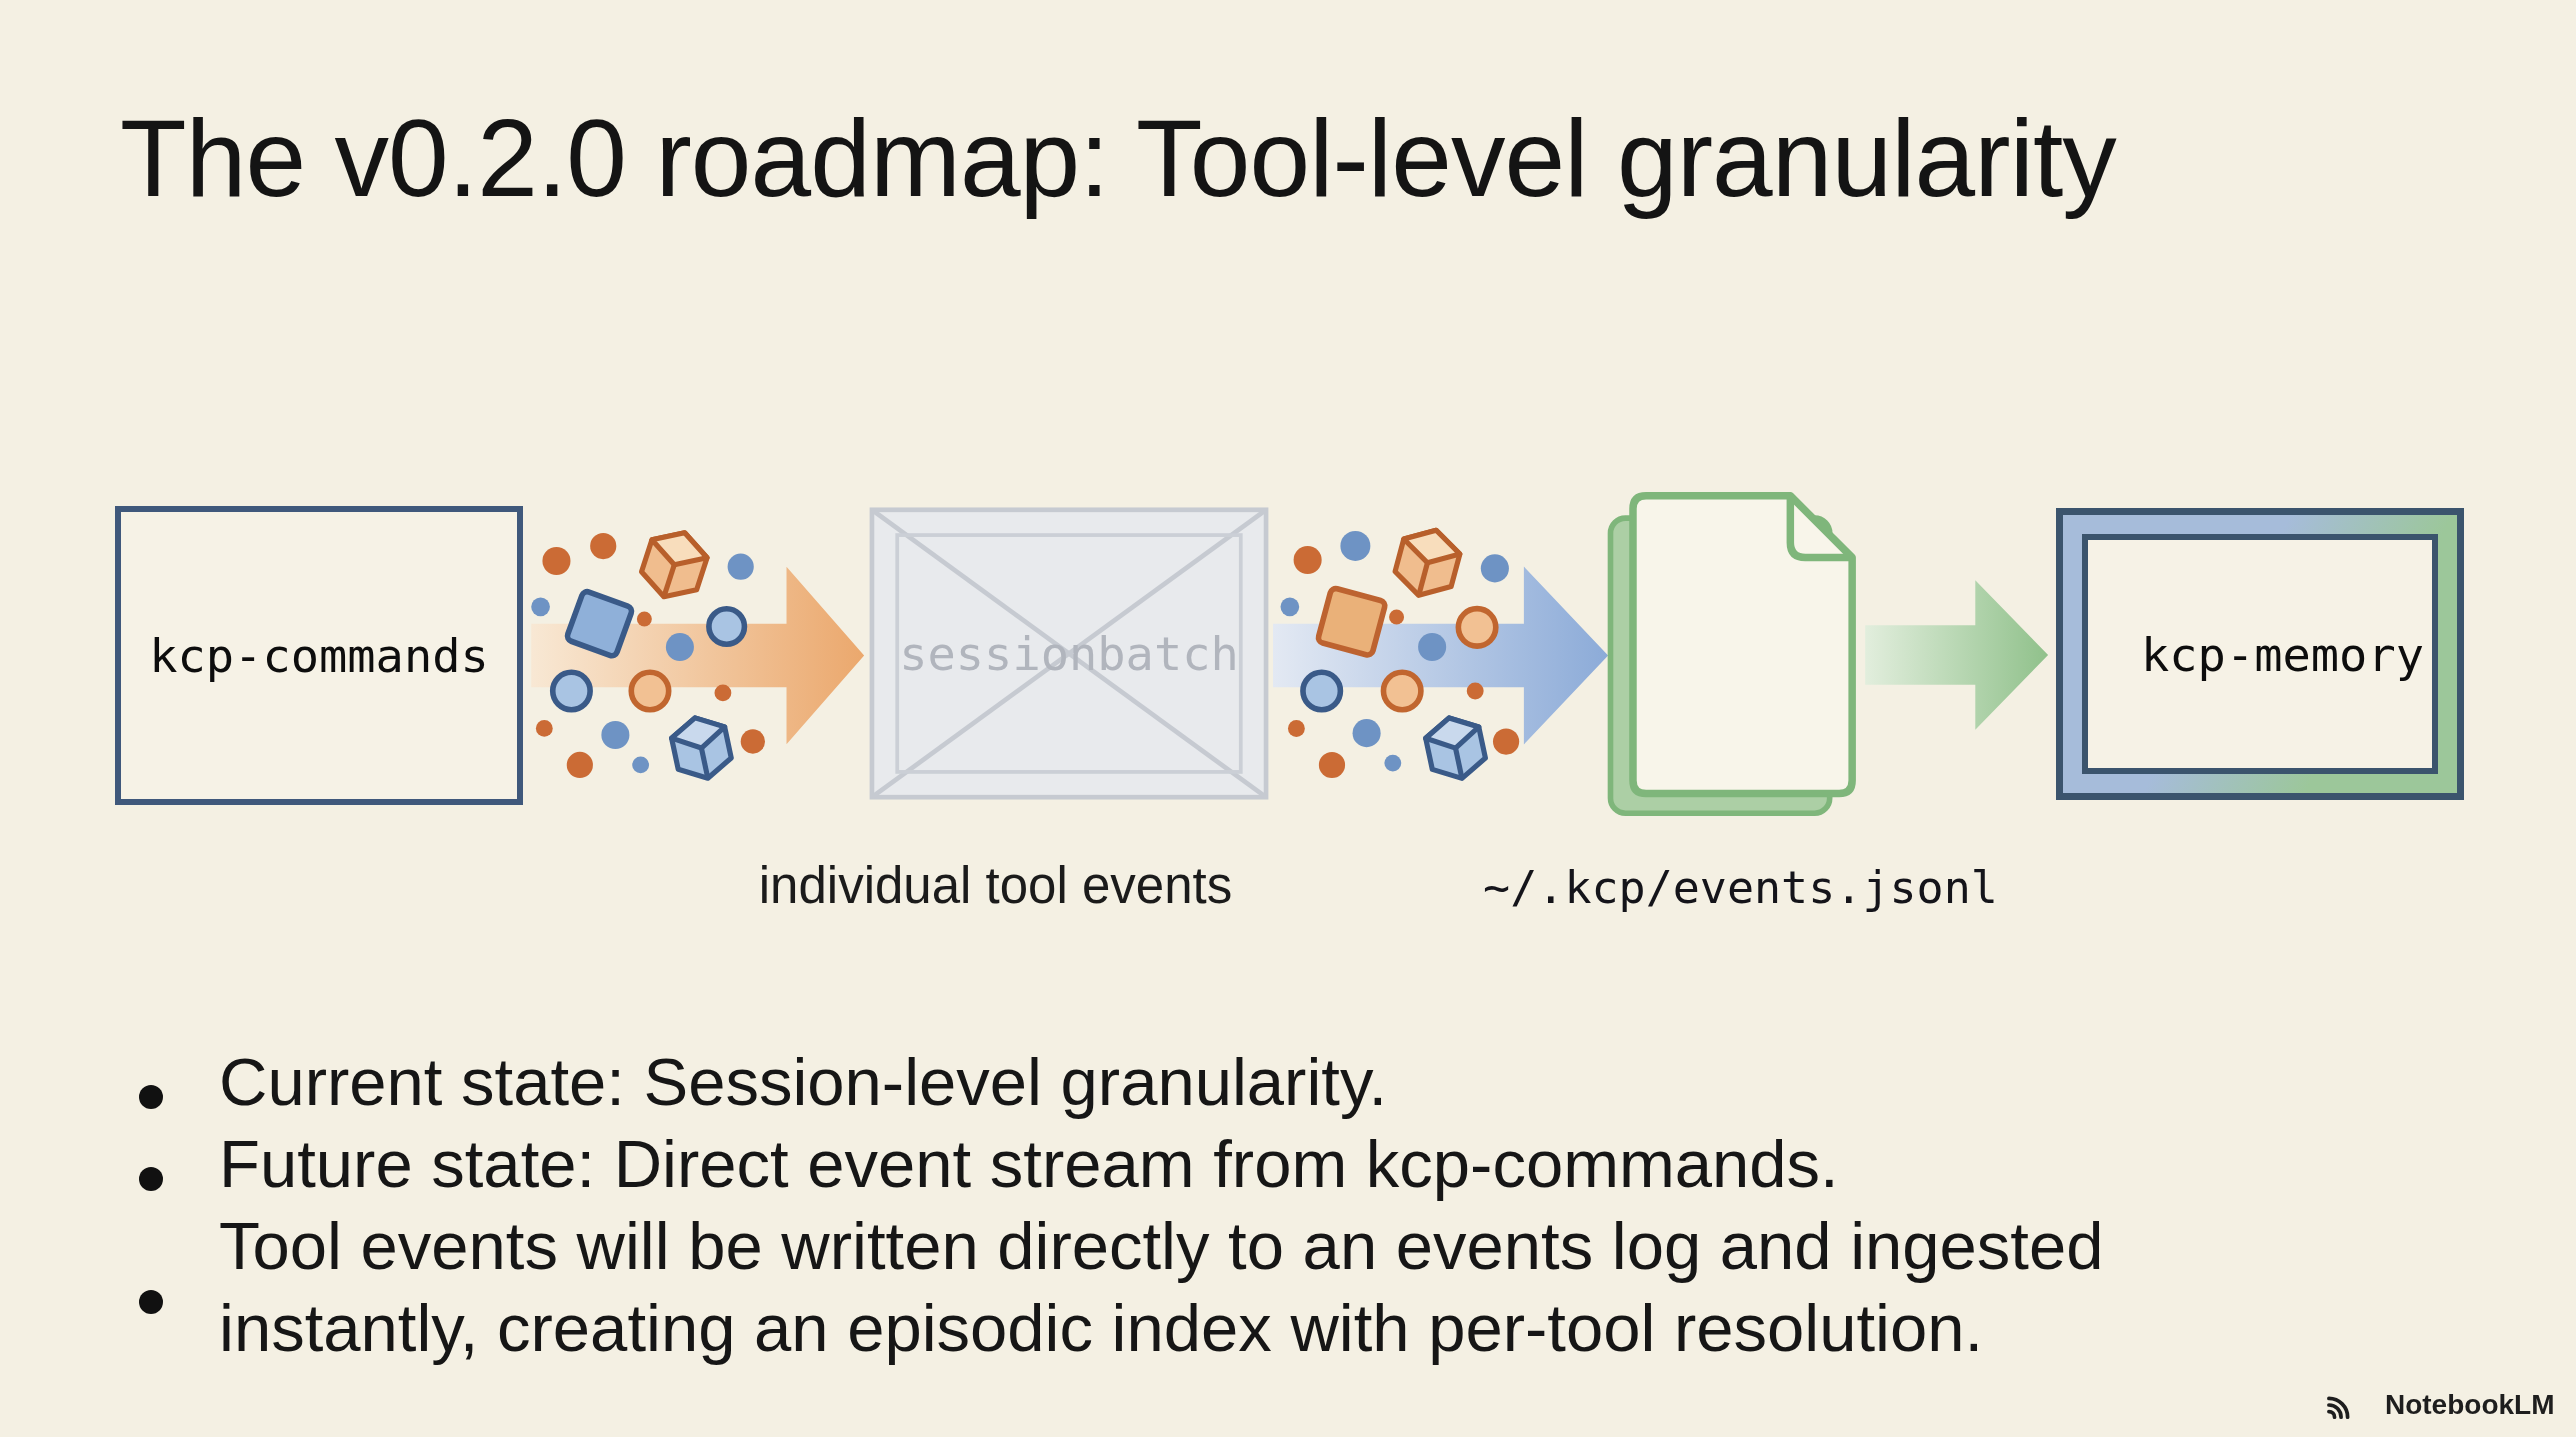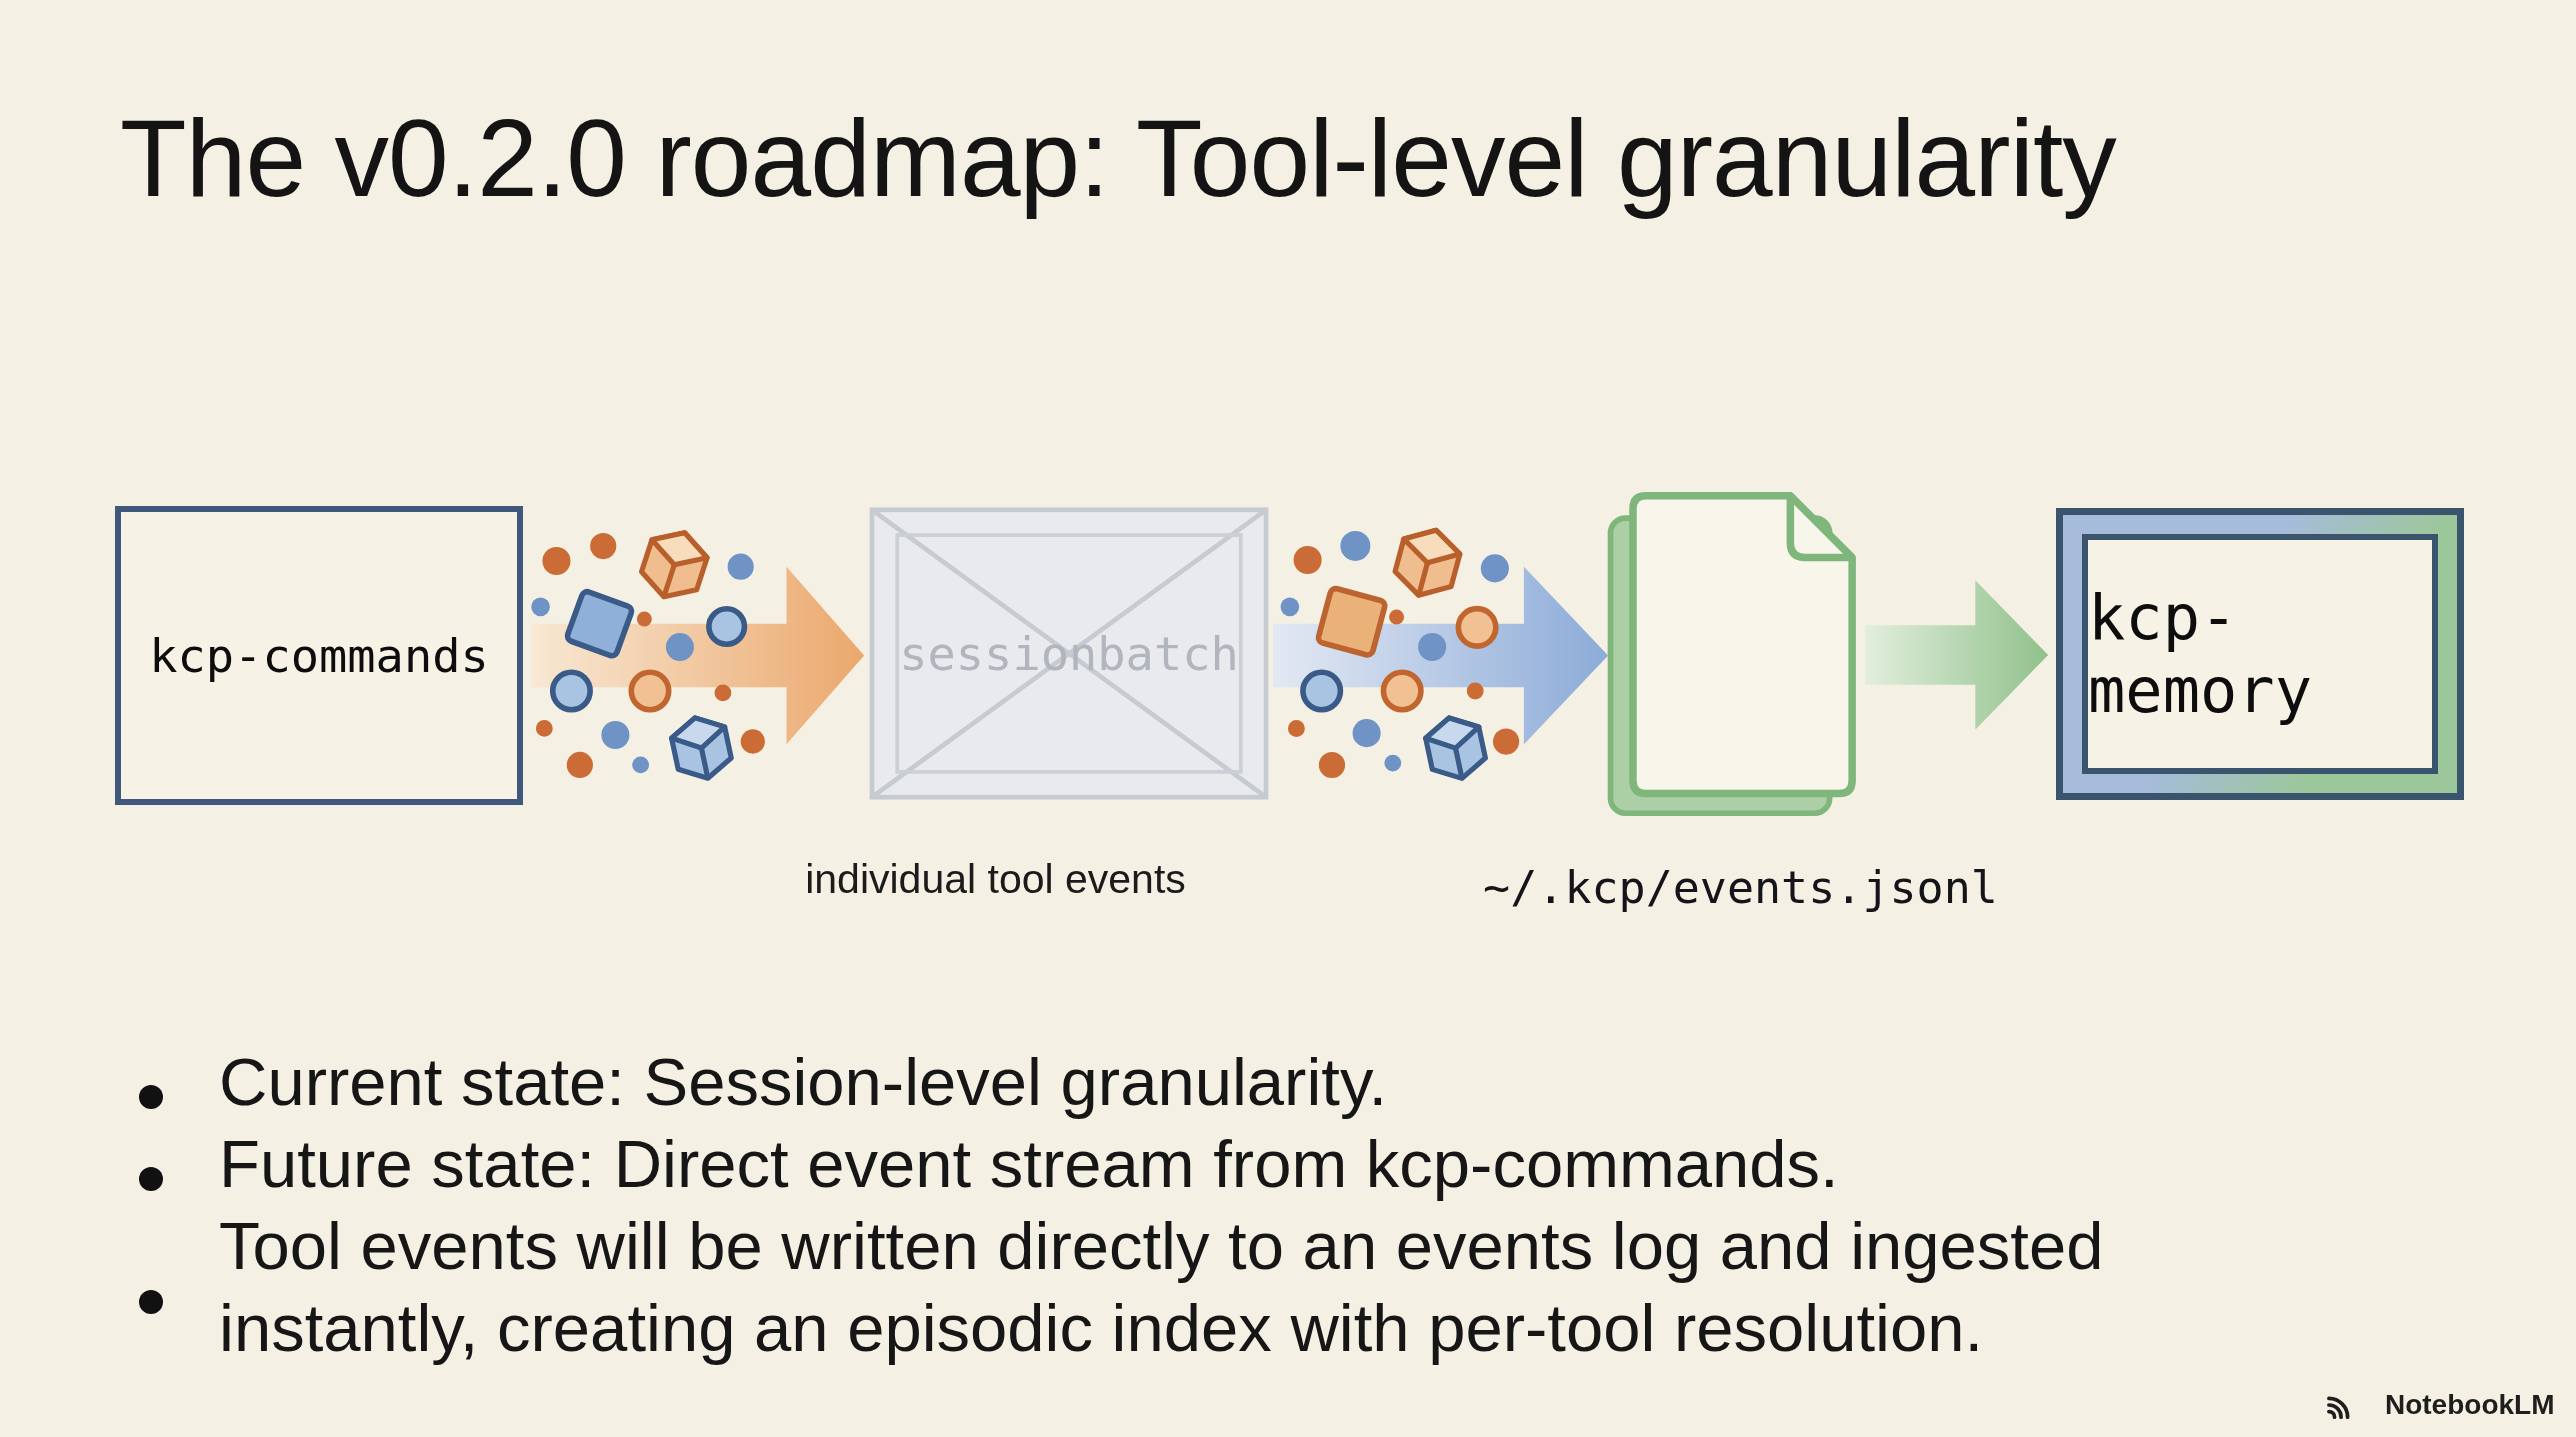--- a/index.html
+++ b/index.html
@@ -36,26 +36,26 @@
   }
   
   .mem-outer{
     left:2056px;top:508px;width:408px;height:292px;box-sizing:border-box;
     border:7.5px solid #3b546d;padding:19px;
     background:linear-gradient(118deg,#a6bcda 0%,#a6bcda 42%,#9cc79a 72%,#9cc79a 100%);
   }
   .mem-inner{
     width:100%;height:100%;box-sizing:border-box;border:6.6px solid #3b546d;
     background:#f6f2e6;display:flex;align-items:center;justify-content:center;
-    font-family:"DejaVu Sans Mono",monospace;font-size:62px;color:#0d0d0d;
+    font-family:"DejaVu Sans Mono",monospace;font-size:47px;color:#0d0d0d;padding-left:45px;
   }
   
   .lbl-sans{
     left:668px;top:856px;width:655px;text-align:center;
-    font-size:41px;color:#1b1b1b;
+    font-size:51px;color:#1b1b1b;
   }
   .lbl-mono{
     left:1413px;top:861px;width:655px;text-align:center;
     font-family:"DejaVu Sans Mono",monospace;font-size:45px;color:#14141a;
   }
   
   .bullets{left:122px;top:1041px;width:2247px;}
   .bullet-row{display:flex;align-items:center;}
   .bullet-marker{width:97px;flex:none;}
   .bullet-dot{width:24px;height:24px;border-radius:50%;background:#111;margin:29px 0 0 17px;}

